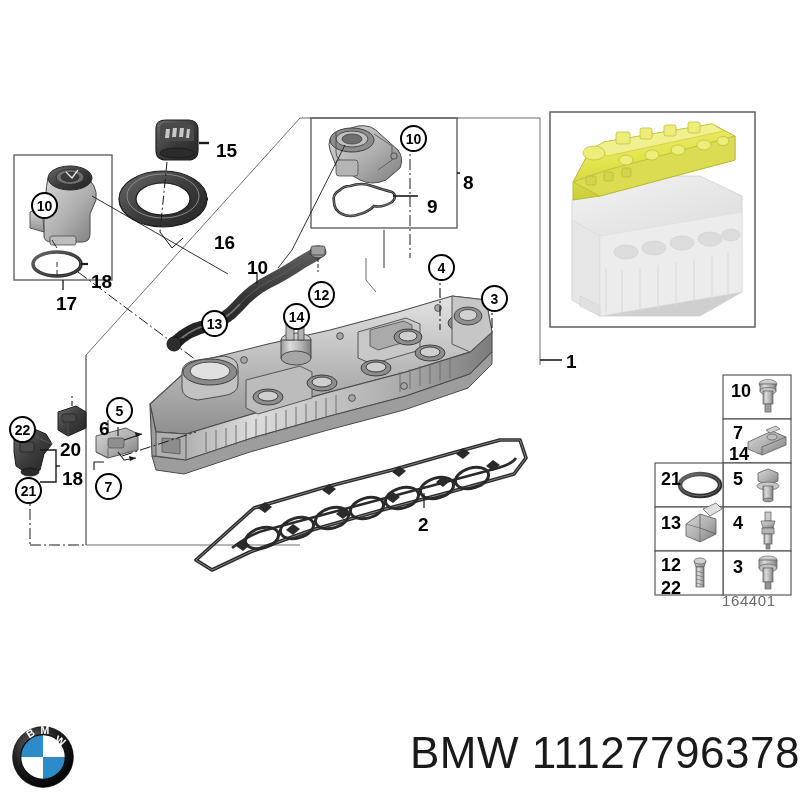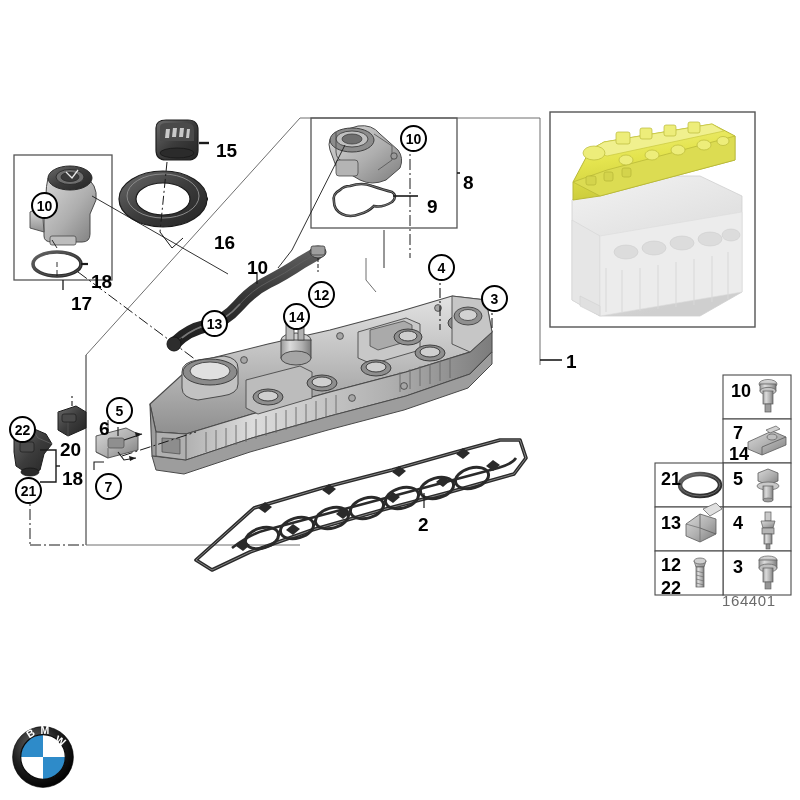--- a/index.html
+++ b/index.html
@@ -580,21 +580,21 @@
       <div class="callout plain" style="left: 463px; top: 173px;">8</div>
       <div class="callout plain" style="left: 427px; top: 197px;">9</div>
       <div class="callout circled" style="left: 400px; top: 125px;">10</div>
       <div class="callout circled" style="left: 31px; top: 192px;">10</div>
       <div class="callout plain" style="left: 247px; top: 258px;">10</div>
       <div class="callout circled" style="left: 308px; top: 281px;">12</div>
       <div class="callout circled" style="left: 201px; top: 310px;">13</div>
       <div class="callout circled" style="left: 283px; top: 303px;">14</div>
       <div class="callout plain" style="left: 216px; top: 141px;">15</div>
       <div class="callout plain" style="left: 214px; top: 197px; margin-top: 36px;">16</div>
-      <div class="callout plain" style="left: 71px; top: 294px;">17</div>
+      <div class="callout plain" style="left: 56px; top: 294px;">17</div>
       <div class="callout plain" style="left: 91px; top: 264px; margin-top: 8px;">18</div>
       <div class="callout plain" style="left: 62px; top: 469px;">18</div>
       <div class="callout plain" style="left: 60px; top: 398px; margin-top: 42px;">20</div>
       <div class="callout circled" style="left: 15px; top: 477px;">21</div>
       <div class="callout circled" style="left: 9px; top: 416px;">22</div>
     </div>
 
   <div class="legend-cell-num" style="left:731px; top:381px;">10</div>
   <div class="legend-cell-num" style="left:733px; top:423px;">7</div>
   <div class="legend-cell-num" style="left:729px; top:444px;">14</div>
@@ -617,15 +617,16 @@
       <path d="M50 50 L86 50 A36 36 0 0 1 50 86 Z" fill="#2e8bc9"></path>
       <path d="M50 50 L50 86 A36 36 0 0 1 14 50 Z" fill="#ffffff"></path>
       <path d="M14 50 A36 36 0 0 1 50 14 L50 50 Z" fill="#2e8bc9"></path>
       <circle cx="50" cy="50" r="36" fill="none" stroke="#0a0a0a" stroke-width="2"></circle>
       <g fill="#ffffff" font-family="Liberation Sans, sans-serif" font-size="17" font-weight="bold">
         <text x="28" y="20" transform="rotate(-32 28 20)">B</text>
         <text x="46" y="13">M</text>
         <text x="68" y="25" transform="rotate(30 68 25)">W</text>
       </g>
     </svg>
+    <div class="bmw-text">BMW 11127796378</div>
   </div>
 
 </div>
 
 </body></html>

